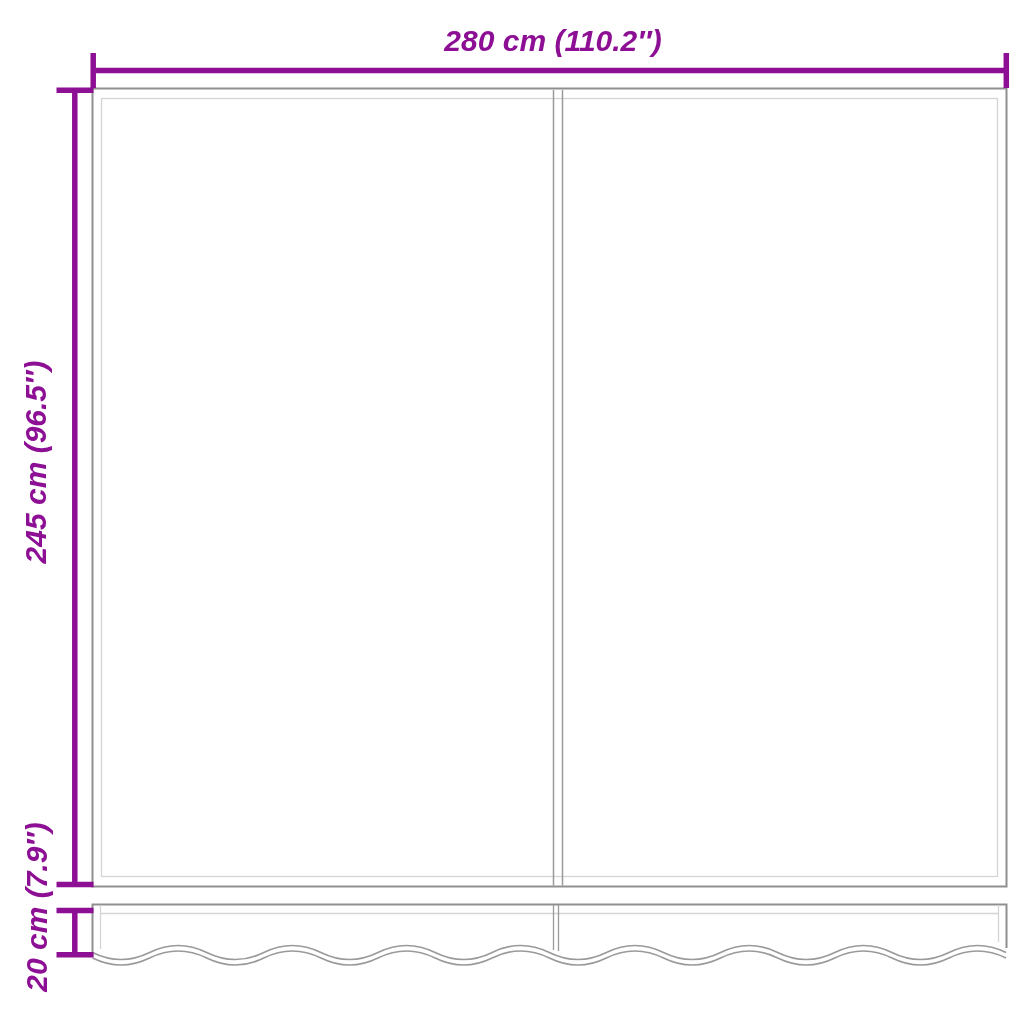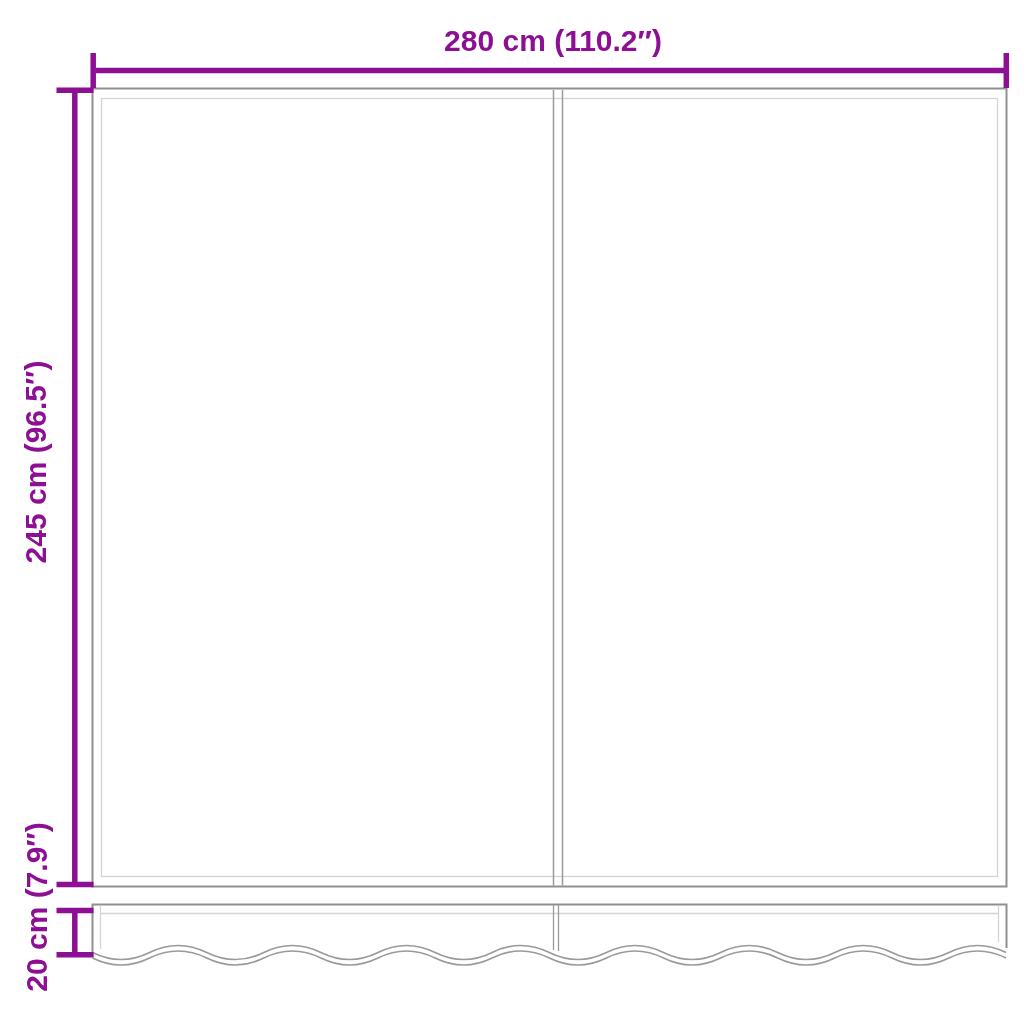--- a/index.html
+++ b/index.html
@@ -9,20 +9,21 @@
     width: 1024px;
     height: 1024px;
     overflow: hidden;
     font-family: "Liberation Sans", sans-serif;
   }
   .canvas {
     position: relative;
     width: 1024px;
     height: 1024px;
     background: #ffffff;
+    font-style: italic;
   }
   .drawing {
     position: absolute;
     left: 0;
     top: 0;
   }
   .dim-label {
     position: absolute;
     color: #8C0F94;
     font-weight: 700;

